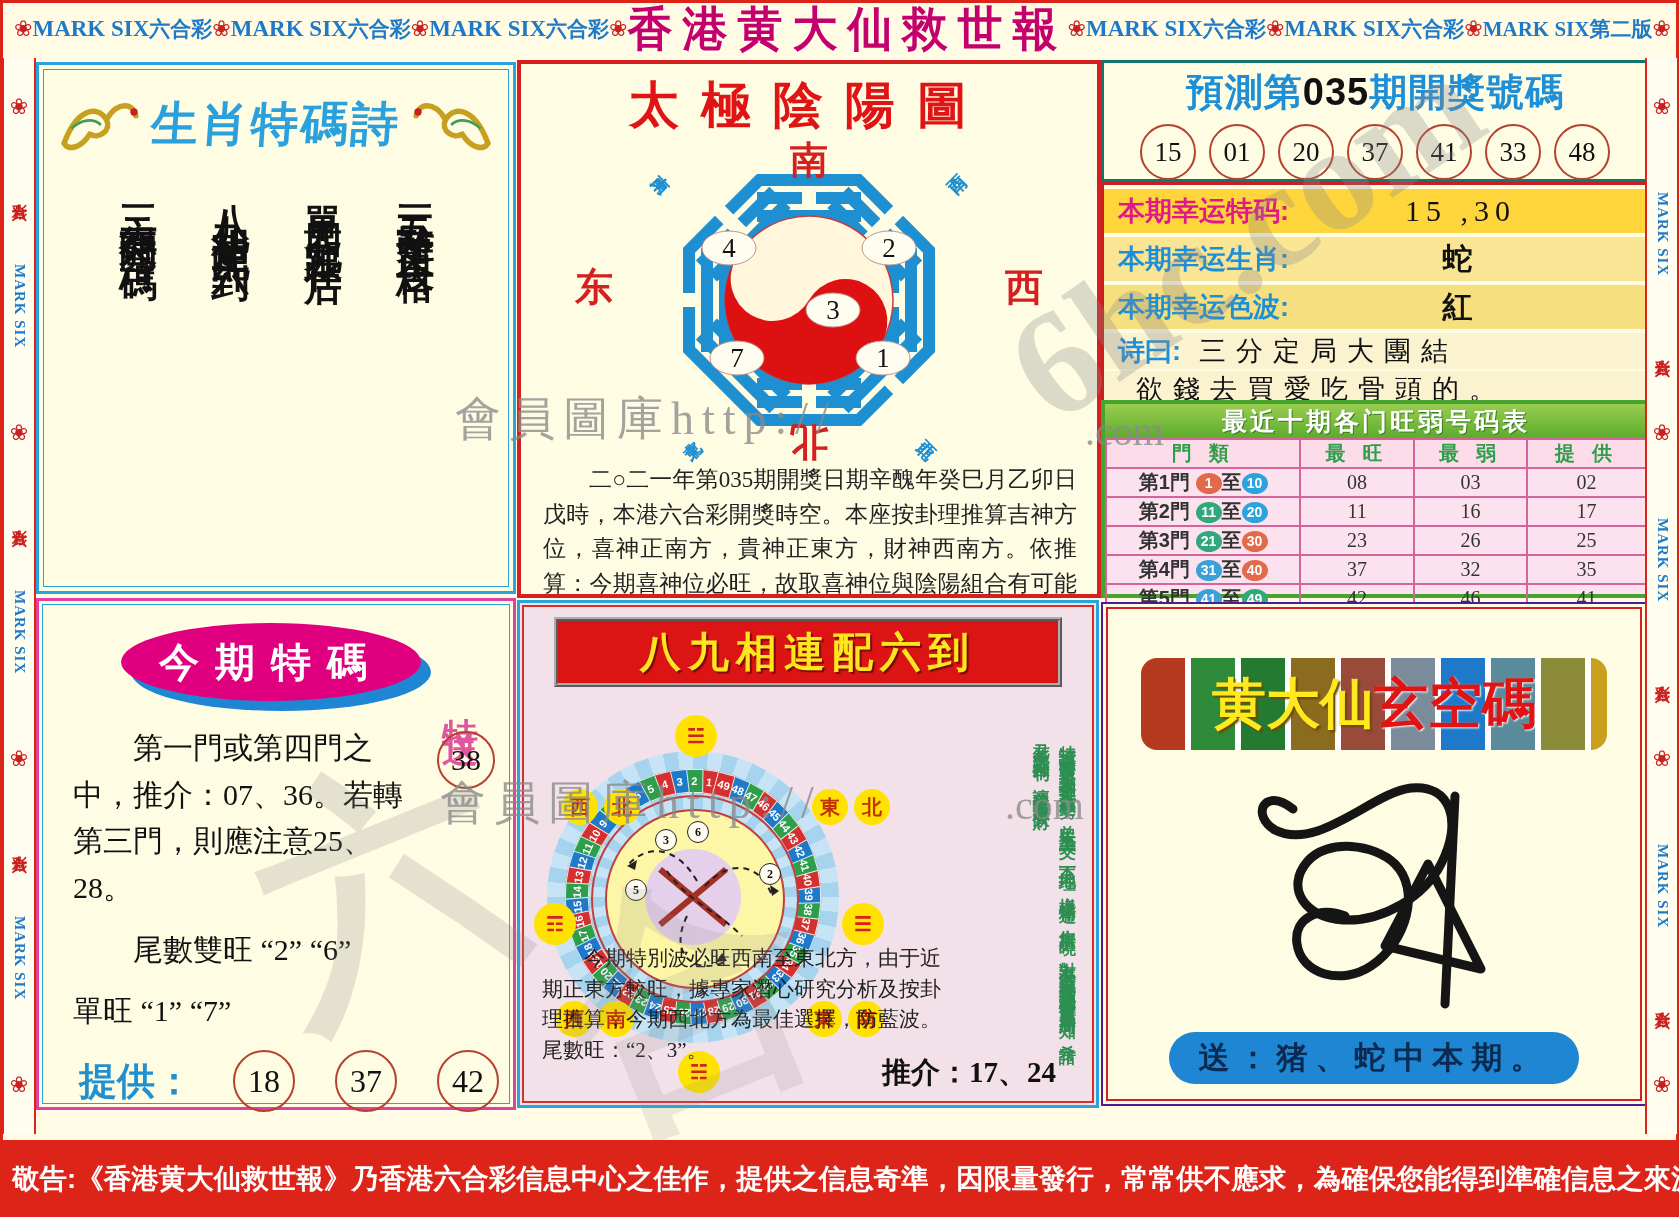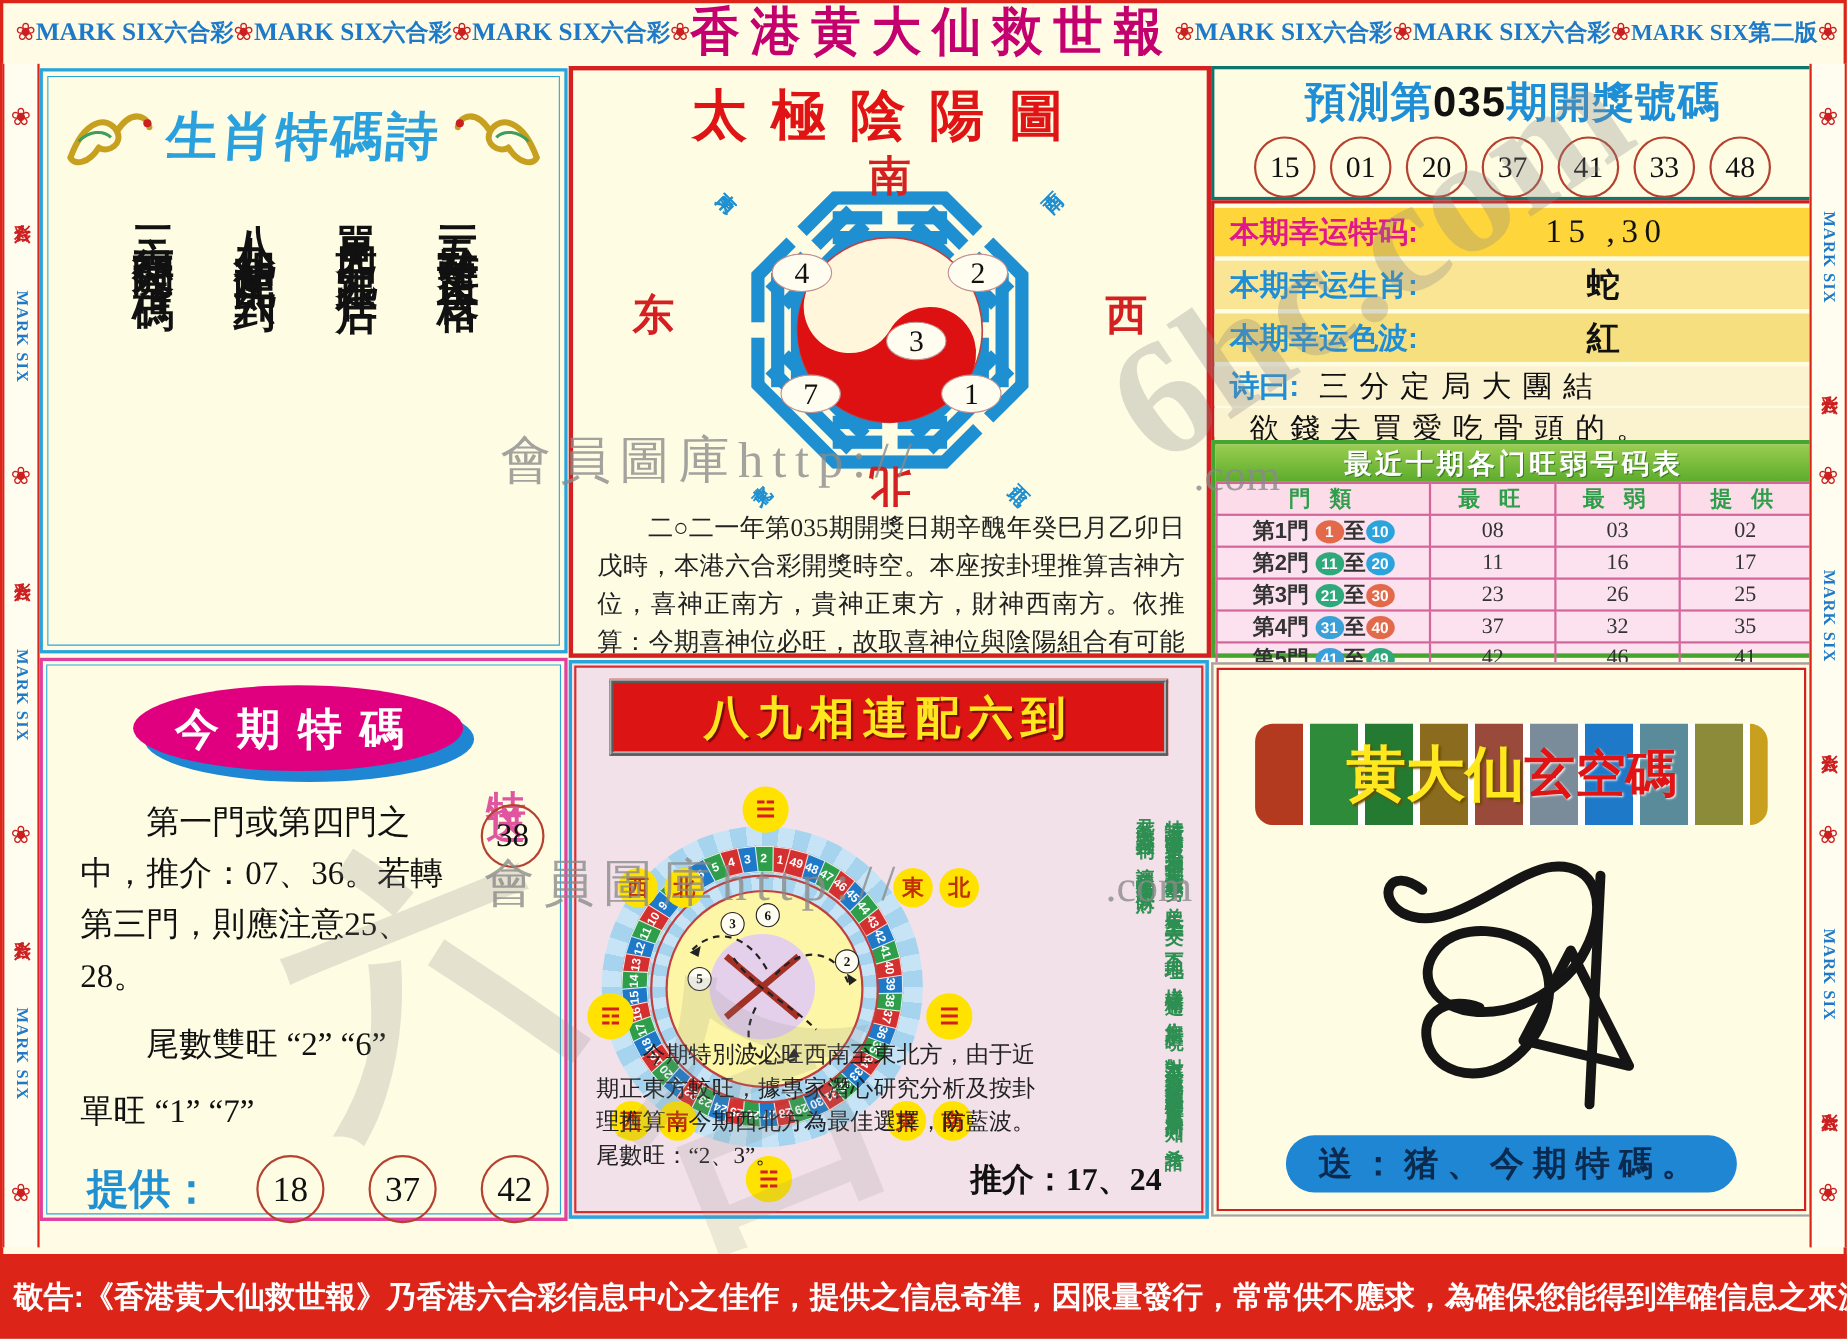--- a/index.html
+++ b/index.html
@@ -99,25 +99,25 @@
   .rp .val{letter-spacing:10px;font-size:27px;text-align:left;padding-left:18px;}
   
   .pF{left:1101px;top:400px;width:542px;height:190px;border:4px solid #45A52E;background:#FBE2EE;}
   .pF-head{height:34px;background:linear-gradient(#9ACD50,#5CAC2C);display:flex;align-items:center;justify-content:center;color:#fff;font-weight:bold;font-size:25px;letter-spacing:3px;font-family:"Liberation Sans",sans-serif;text-shadow:1px 1px 0 #3A7A1E;}
   table.stat{width:100%;border-collapse:collapse;table-layout:fixed;}
   table.stat td,table.stat th{border:2px solid #D4649B;height:24px;text-align:center;font-size:20px;color:#333;padding:0;}
   table.stat th{color:#2E9E4A;font-weight:bold;background:#FBDCE8;letter-spacing:6px;}
   td.door{color:#E8189A;font-weight:bold;font-size:20px;font-family:"Liberation Sans",sans-serif;}
   .bdg{display:inline-block;width:26px;height:21px;border-radius:50%;color:#fff;font-size:14px;line-height:21px;font-weight:bold;vertical-align:middle;font-family:"Liberation Sans",sans-serif;}
   
-  .pG{left:1101px;top:602px;width:542px;height:500px;border:2px solid #a3a3a3;box-shadow:inset 0 0 0 3px #FFFCE4,inset 0 0 0 5px #D42020;}
+  .pG{left:1101px;top:602px;width:542px;height:500px;border:2px solid #4c1d95;box-shadow:inset 0 0 0 3px #FFFCE4,inset 0 0 0 5px #D42020;}
   .stripe-banner{position:absolute;left:38px;top:54px;width:466px;height:92px;border-radius:16px;display:flex;align-items:center;justify-content:center;
      background:linear-gradient(90deg,#B33A1E 0 44px,#fff 44px 50px,#2E8B3A 50px 94px,#fff 94px 100px,#247A30 100px 144px,#fff 144px 150px,#8B6B1E 150px 194px,#fff 194px 200px,#9A4A3A 200px 244px,#fff 244px 250px,#7A8B9A 250px 294px,#fff 294px 300px,#1E7AC8 300px 344px,#fff 344px 350px,#5A8B9A 350px 394px,#fff 394px 400px,#8B8B3A 400px 444px,#fff 444px 450px,#C8A01E 450px 466px);}
   .stripe-banner .y{color:#FFE81E;font-size:54px;font-weight:bold;text-shadow:2px 2px 2px #6a4a00;font-family:"Liberation Sans",sans-serif;}
-  .stripe-banner .r{color:#E01414;font-size:46px;font-weight:bold;text-shadow:1px 1px 2px #fff;font-family:"Liberation Sans",sans-serif;}
+  .stripe-banner .r{color:#E01414;font-size:54px;font-weight:bold;text-shadow:1px 1px 2px #fff;font-family:"Liberation Sans",sans-serif;}
   .scribble{position:absolute;left:120px;top:160px;}
   .blue-bar{position:absolute;left:50%;bottom:20px;transform:translateX(-50%);width:410px;height:52px;background:#1E86D2;border-radius:28px;display:flex;align-items:center;justify-content:center;color:#0A2A50;font-size:31px;font-weight:bold;letter-spacing:8px;}
   
   .footer{position:absolute;left:0;right:0;bottom:0;height:77px;background:#DD2418;display:flex;align-items:center;padding:0 12px;color:#fff;font-weight:bold;font-size:27.5px;font-family:"Liberation Sans",sans-serif;white-space:nowrap;z-index:8;}
   
   .wm{position:absolute;color:#8a8a8a;z-index:6;pointer-events:none;font-family:"Liberation Serif",serif;}
   .wm-lib{font-size:46px;letter-spacing:8px;opacity:.78;}
   .wm-com{font-size:40px;opacity:.78;}
   .wm-big{font-size:150px;opacity:.30;transform:rotate(-34deg);font-weight:bold;}
   .wm-char{font-size:250px;opacity:.22;transform:rotate(-22deg);font-weight:bold;}
@@ -509,21 +509,21 @@
       <span class="y">黄大仙</span>
         <span class="r">玄空碼</span>
     </div>
     <svg class="scribble" width="310" height="270" viewBox="0 0 310 270">
       <g stroke="#151515" stroke-width="9" fill="none" stroke-linecap="round" stroke-linejoin="round">
         <path d="M70,45 C40,22 28,52 52,66 C95,88 150,28 188,24 C228,20 240,58 218,100 C202,132 160,158 120,156 C82,154 62,124 84,98 C104,74 152,80 172,100 C198,126 184,178 148,202 C118,222 78,210 74,180 C70,154 96,142 122,152"></path>
         <path d="M232,32 L222,240"></path>
         <path d="M205,100 L258,205 L162,182 Z"></path>
       </g>
     </svg>
-    <div class="blue-bar">送：猪、今期特碼。</div>
+    <div class="blue-bar">送：猪、蛇中本期。</div>
   </div>
 
   <div class="wm wm-lib" style="left:455px;top:388px;">會員圖庫http://</div>
   <div class="wm wm-com" style="left:1085px;top:408px;">.com</div>
   <div class="wm wm-lib" style="left:440px;top:772px;">會員圖庫http://</div>
   <div class="wm wm-com" style="left:1005px;top:782px;">.com</div>
   <div class="wm wm-big" style="left:980px;top:150px;">6hc.com</div>
   <div class="wm wm-char" style="left:260px;top:720px;">六</div>
   <div class="wm wm-char" style="left:560px;top:830px;opacity:.16;">合</div>
 

